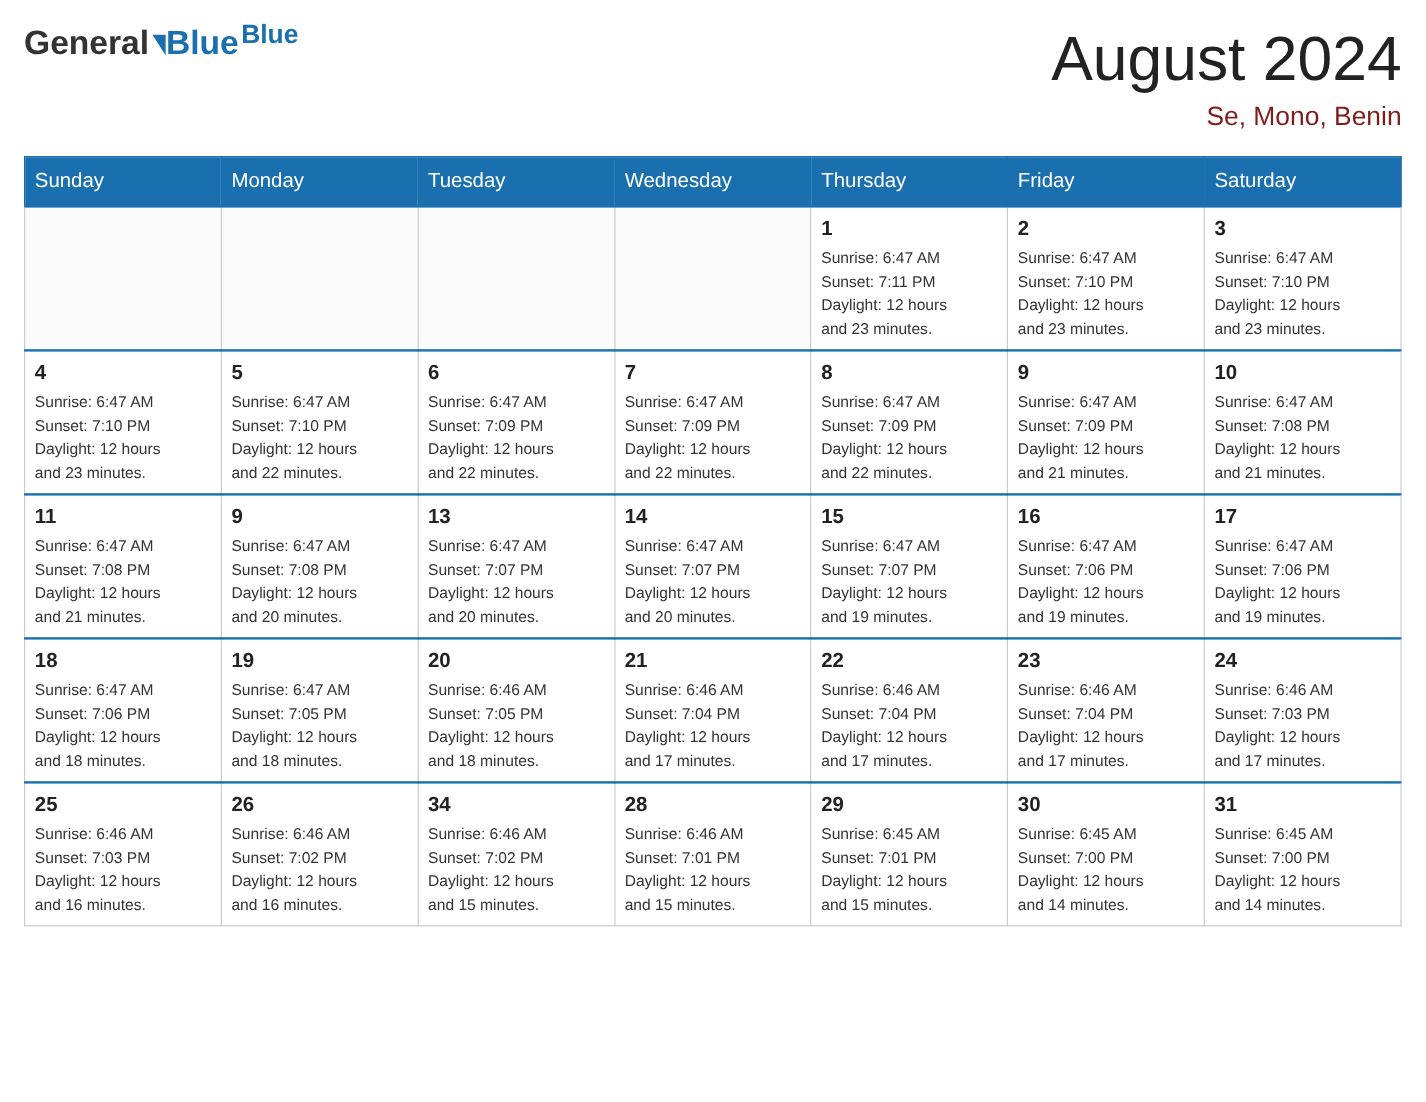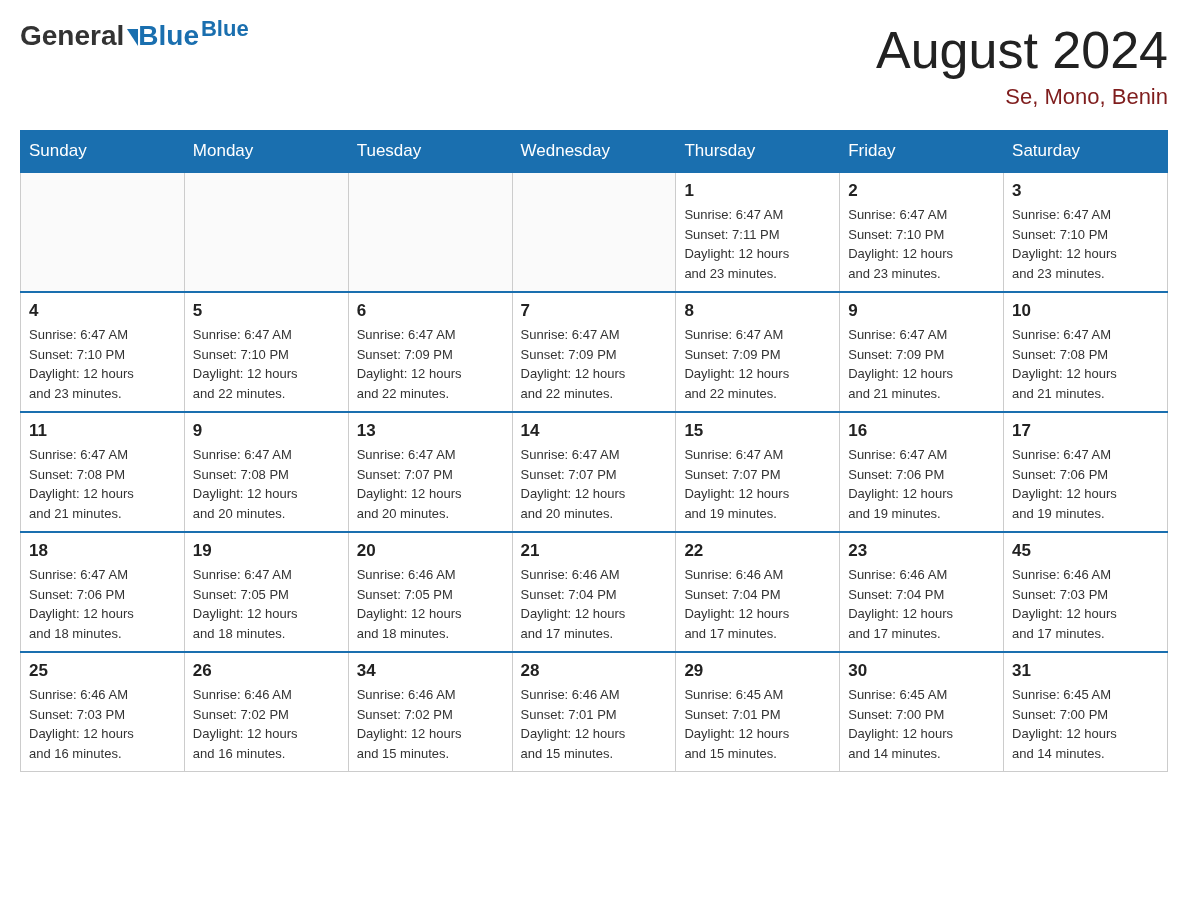--- a/index.html
+++ b/index.html
@@ -286,21 +286,21 @@
 and 17 minutes.</div>
         </td>
         <td>
           <span class="day-number">23</span>
           <div class="day-info" style="white-space: pre-line;">Sunrise: 6:46 AM
 Sunset: 7:04 PM
 Daylight: 12 hours
 and 17 minutes.</div>
         </td>
         <td>
-          <span class="day-number">45</span>
+          <span class="day-number">24</span>
           <div class="day-info" style="white-space: pre-line;">Sunrise: 6:46 AM
 Sunset: 7:03 PM
 Daylight: 12 hours
 and 17 minutes.</div>
         </td>
       </tr>
       <tr>
         <td>
           <span class="day-number">25</span>
           <div class="day-info" style="white-space: pre-line;">Sunrise: 6:46 AM

